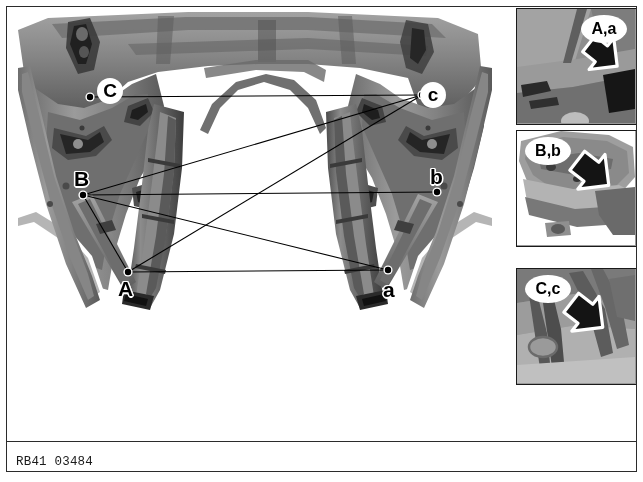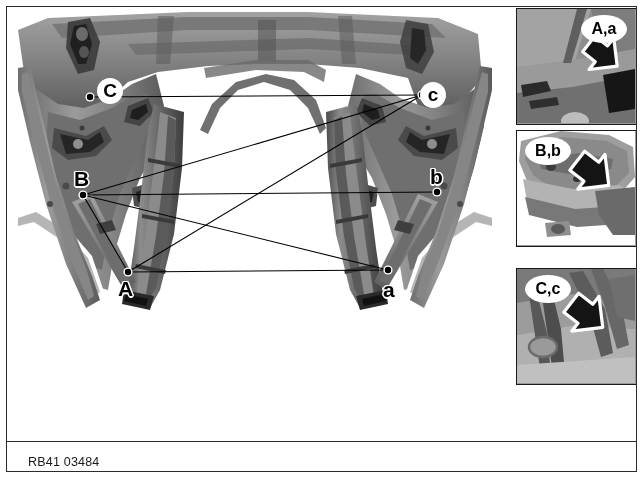--- a/index.html
+++ b/index.html
@@ -123,25 +123,25 @@
   .caption-rule {
     position: absolute;
     left: 6px;
     top: 441px;
     width: 631px;
     height: 0;
     border-top: 1.5px solid #2b2b2b;
   }
   .caption-text {
     position: absolute;
-    left: 28px;
+    left: 16px;
     top: 455px;
     font-size: 12.5px;
     color: #1a1a1a;
-    font-family: Liberation Sans, sans-serif;
+    font-family: Liberation Mono, monospace;
     letter-spacing: 0.2px;
     white-space: nowrap;
   }
 </style>
 </head>
 <body>
 
 <div id="figure">
 
   <div class="main-photo">

